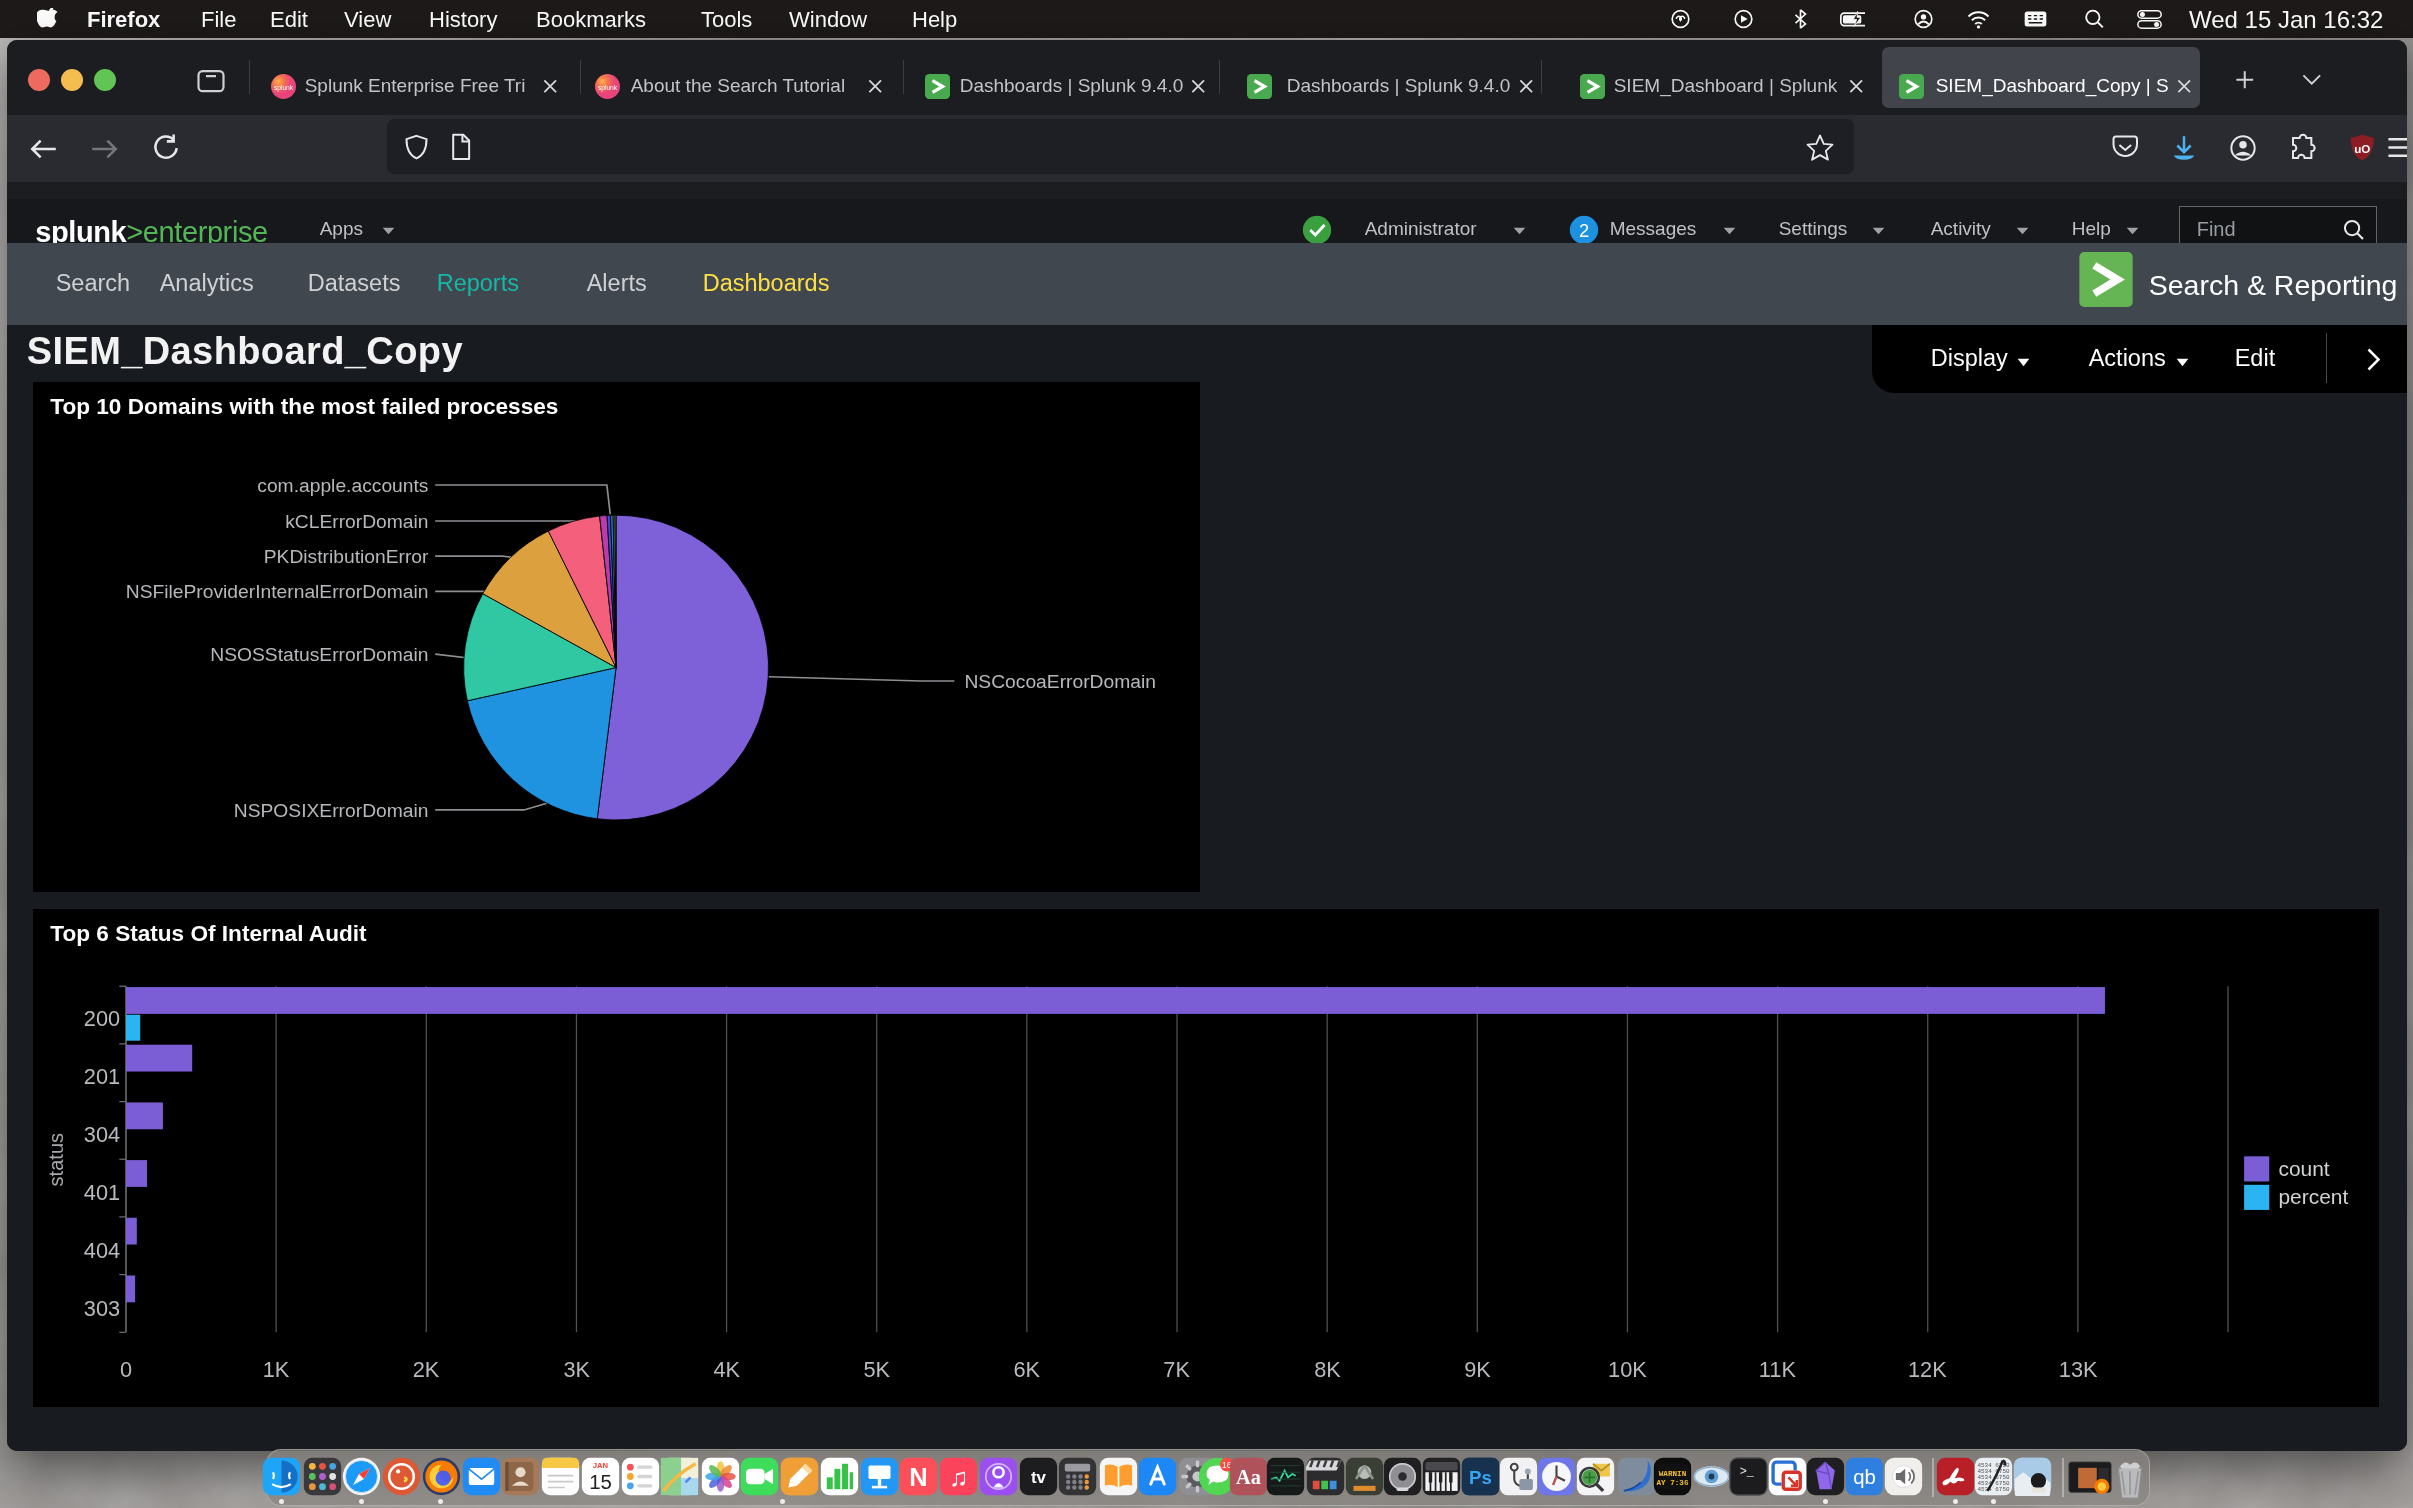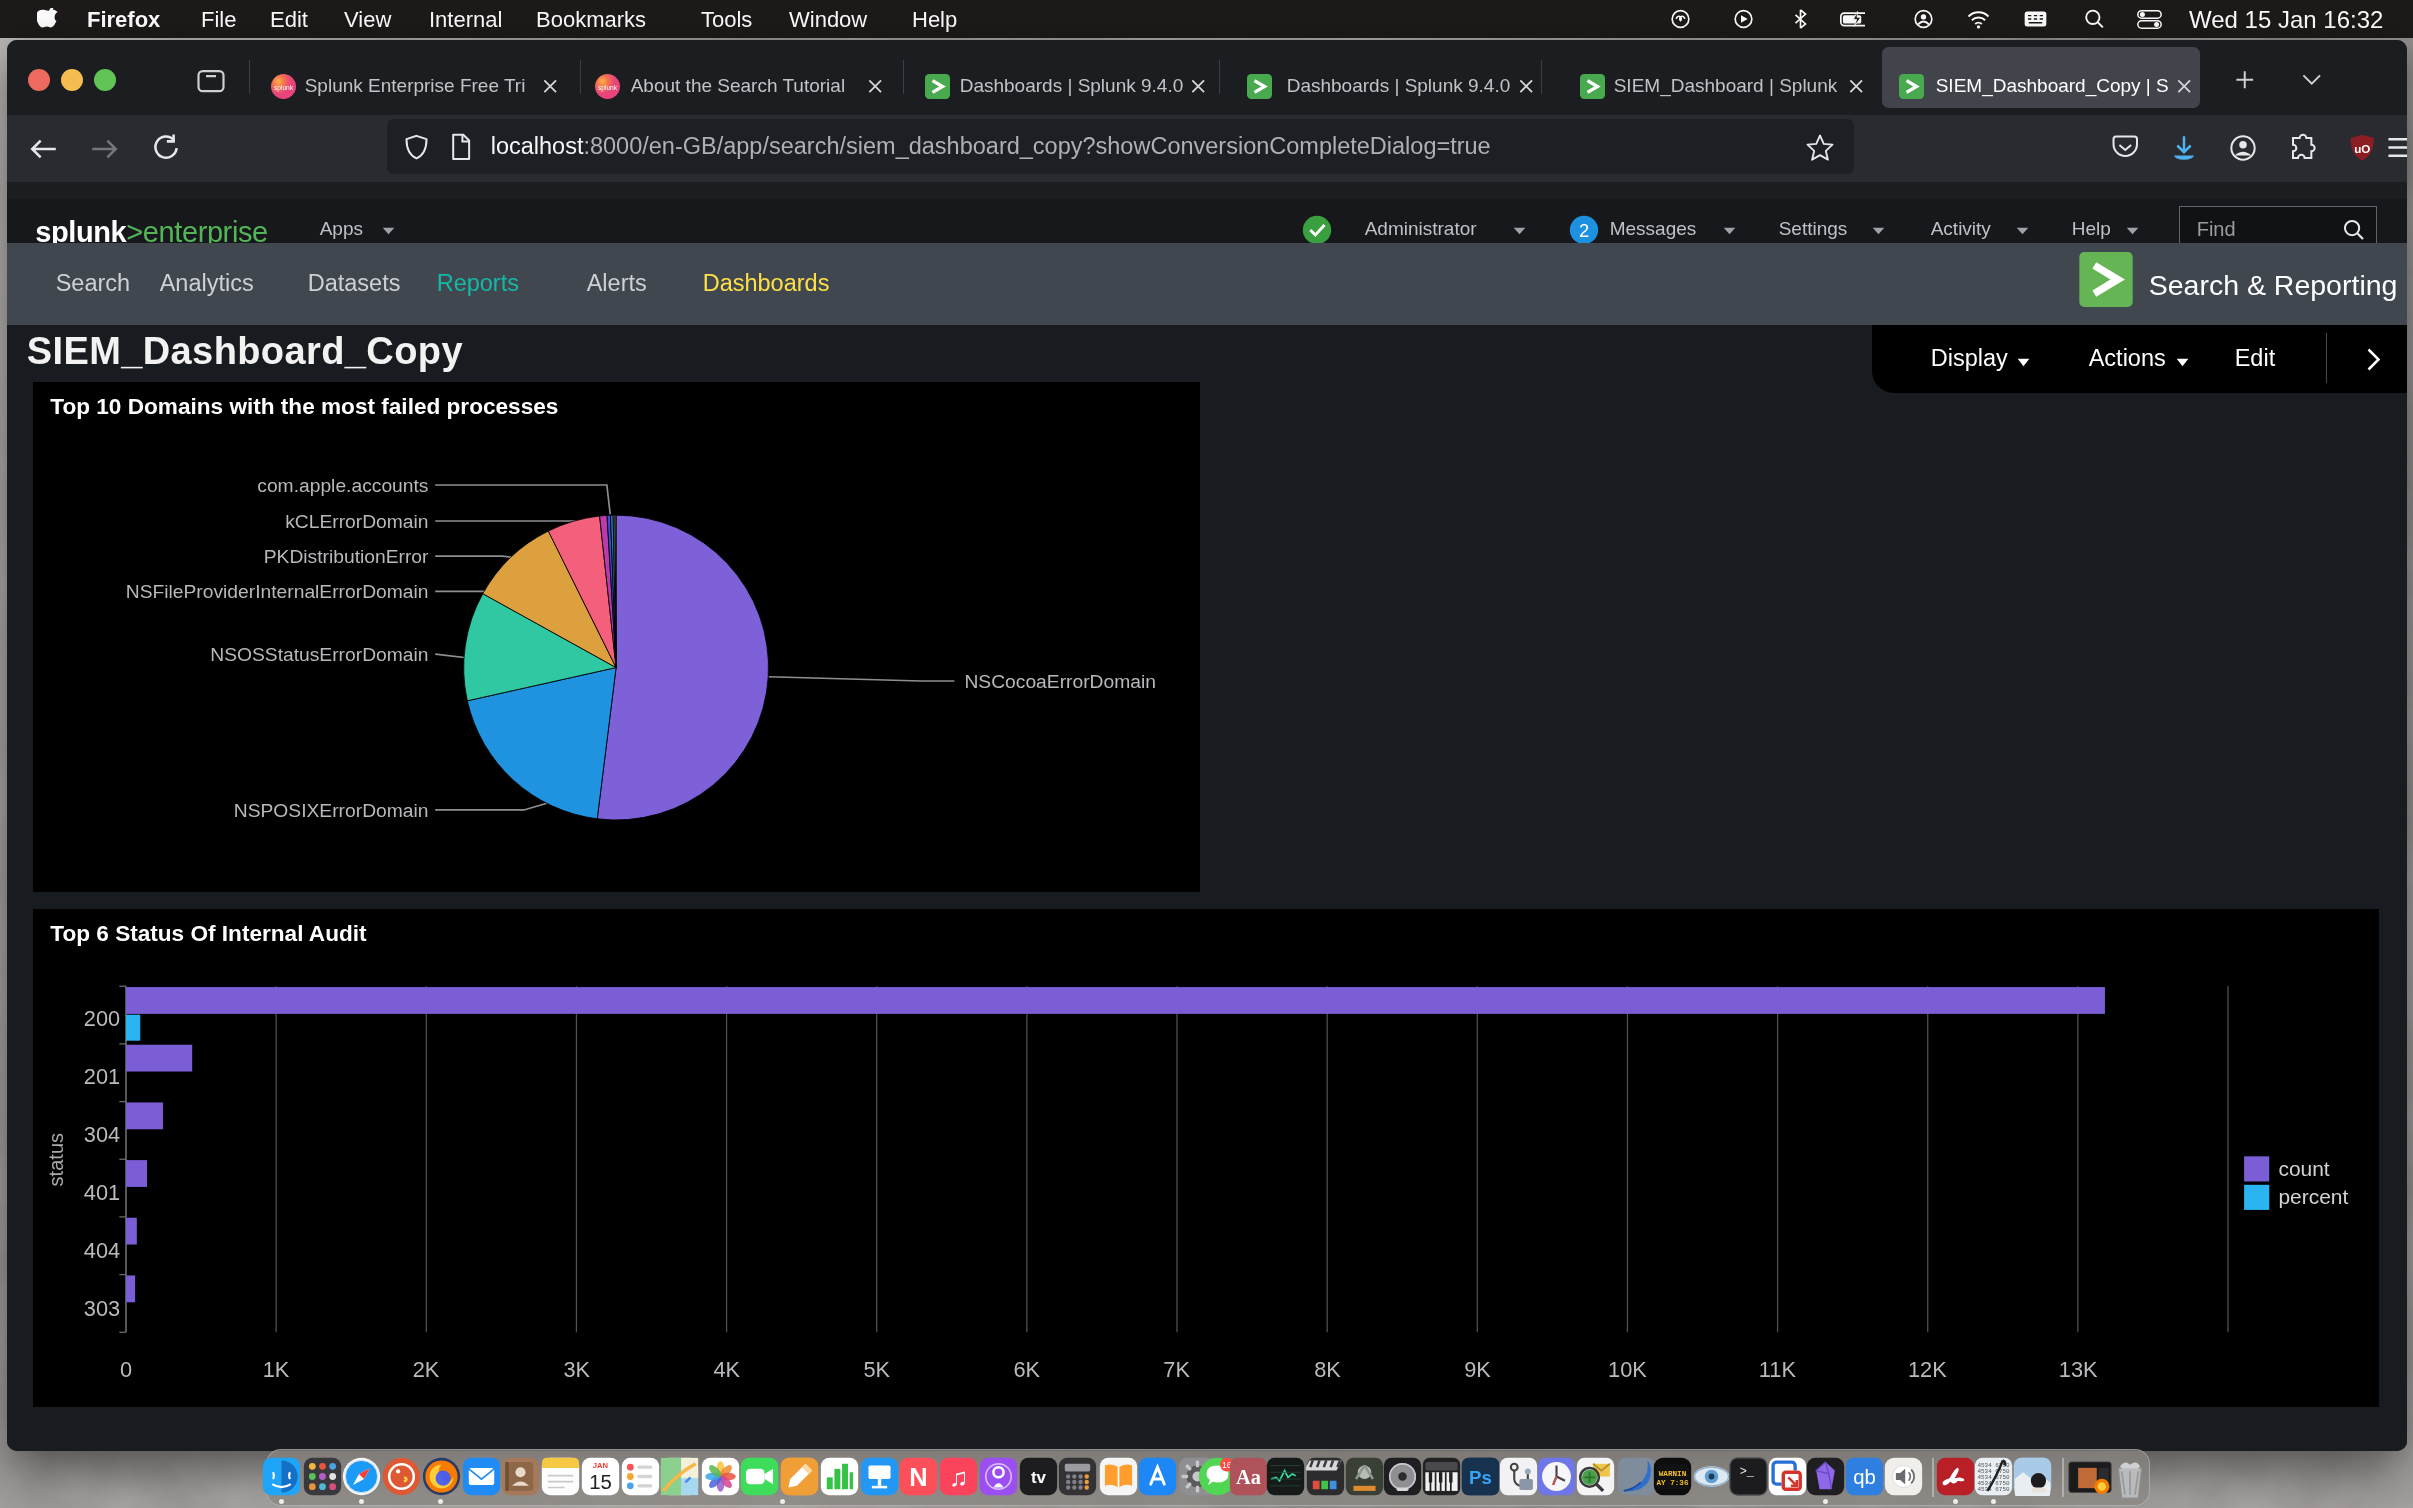--- a/index.html
+++ b/index.html
@@ -26,21 +26,21 @@
     <rect width="2880" height="1800" filter="url(#nz)"></rect>
   </svg>
 <div class="menubar">
     <svg style="position:absolute;left:37px;top:7.5px" width="22" height="23.5" viewBox="0 0 26 28">
       <path d="M17.5 1 c0.3 2 -0.6 3.8 -1.7 5.1 c-1.2 1.4 -3 2.4 -4.7 2.3 c-0.3 -1.9 0.7 -3.8 1.8 -5 C14 2 16 1.1 17.5 1 Z M22 21.5 c-0.8 1.8 -1.2 2.6 -2.2 4.1 c-1.4 2.2 -3.5 5 -6 5 c-2.2 0 -2.8 -1.5 -5.9 -1.4 c-3 0 -3.7 1.4 -6 1.4 c-2.5 0 -4.4 -2.4 -5.9 -4.6 C-8 18.9 -8.5 11.6 -5 7.7 c2.5 -2.8 6.4 -2.7 8.2 -2.7 c2.8 0 4.5 1.5 6.8 1.5 c2.2 0 3.6 -1.5 6.8 -1.5 c1.6 0 4.7 0.6 6.9 3.3 c-6 3.3 -5 11.9 -1.7 13.2 Z" fill="#fff" transform="translate(5,-2) scale(0.82)"></path>
     </svg>
     <span style="position:absolute;left:87px;top:6.7px;font-weight:700">Firefox</span>
     <span style="position:absolute;left:201px;top:6.7px;font-weight:400">File</span>
     <span style="position:absolute;left:270px;top:6.7px;font-weight:400">Edit</span>
     <span style="position:absolute;left:344px;top:6.7px;font-weight:400">View</span>
-    <span style="position:absolute;left:429px;top:6.7px;font-weight:400">Internal</span>
+    <span style="position:absolute;left:429px;top:6.7px;font-weight:400">History</span>
     <span style="position:absolute;left:536px;top:6.7px;font-weight:400">Bookmarks</span>
     <span style="position:absolute;left:701px;top:6.7px;font-weight:400">Tools</span>
     <span style="position:absolute;left:789px;top:6.7px;font-weight:400">Window</span>
     <span style="position:absolute;left:912px;top:6.7px;font-weight:400">Help</span>
     <svg style="position:absolute;left:1668px;top:8.4px" width="25" height="22" viewBox="0 0 30 26">
       <circle cx="15" cy="13" r="10" fill="none" stroke="#fff" stroke-width="2"></circle>
       <path d="M10 13 a3 3 0 1 1 5 2 a3 3 0 1 1 5 -2" stroke="#fff" stroke-width="1.8" fill="none"></path>
     </svg>
     <svg style="position:absolute;left:1731px;top:8.4px" width="25" height="22" viewBox="0 0 30 26">
       <circle cx="15" cy="13" r="10" fill="none" stroke="#fff" stroke-width="2"></circle>
@@ -189,21 +189,20 @@
         <path d="M29 3 V11 H21" stroke="#e6e7e9" stroke-width="3" fill="none"></path>
       </svg>
 <div style="position:absolute;left:380px;top:4.2px;width:1467px;height:55px;background:#1d1f24;border-radius:6.7px"></div>
 <svg style="position:absolute;left:397px;top:19px" width="25" height="27" viewBox="0 0 30 32">
         <path d="M15 2 L27 6 C27 16 24 25 15 29 C6 25 3 16 3 6 Z" stroke="#e6e7e9" stroke-width="2.4" fill="none"></path>
       </svg>
 <svg style="position:absolute;left:442px;top:18.4px" width="23.5" height="28.5" viewBox="0 0 28 34">
         <path d="M5 2 H17 L24 9 V31 H5 Z" stroke="#e6e7e9" stroke-width="2.4" fill="none" stroke-linejoin="round"></path>
         <path d="M16 2 V10 H24" stroke="#e6e7e9" stroke-width="2.4" fill="none"></path>
       </svg>
-<div style="position:absolute;left:484px;top:18.4px;font-size:23.5px;color:#f5f6f7">localhost<span style="color:#aeb0b5">:8000/en-GB/app/search/siem_dashboard_copy?showConversionCompleteDialog=true</span></div>
 <svg style="position:absolute;left:1798px;top:17.6px" width="30" height="30" viewBox="0 0 36 36">
         <path d="M18 3 L22.5 13 L33 14 L25 21.5 L27.5 32 L18 26.5 L8.5 32 L11 21.5 L3 14 L13.5 13 Z" stroke="#e6e7e9" stroke-width="2.2" fill="none" stroke-linejoin="round"></path>
       </svg>
 <svg style="position:absolute;left:2104px;top:19px" width="28.5" height="27" viewBox="0 0 34 32">
         <path d="M3 6 a3 3 0 0 1 3 -3 h22 a3 3 0 0 1 3 3 v6 a14 14 0 0 1 -28 0 Z" stroke="#e6e7e9" stroke-width="2.4" fill="none"></path>
         <path d="M10 13 L17 19 L24 13" stroke="#e6e7e9" stroke-width="2.4" fill="none"></path>
       </svg>
 <svg style="position:absolute;left:2162px;top:17.6px" width="30" height="30" viewBox="0 0 36 36">
         <path d="M18 4 V22 M10 15 L18 23 L26 15" stroke="#4db2f0" stroke-width="3" fill="none"></path>
         <path d="M6 27 a 12 5 0 0 0 24 0" fill="#4db2f0"></path>

